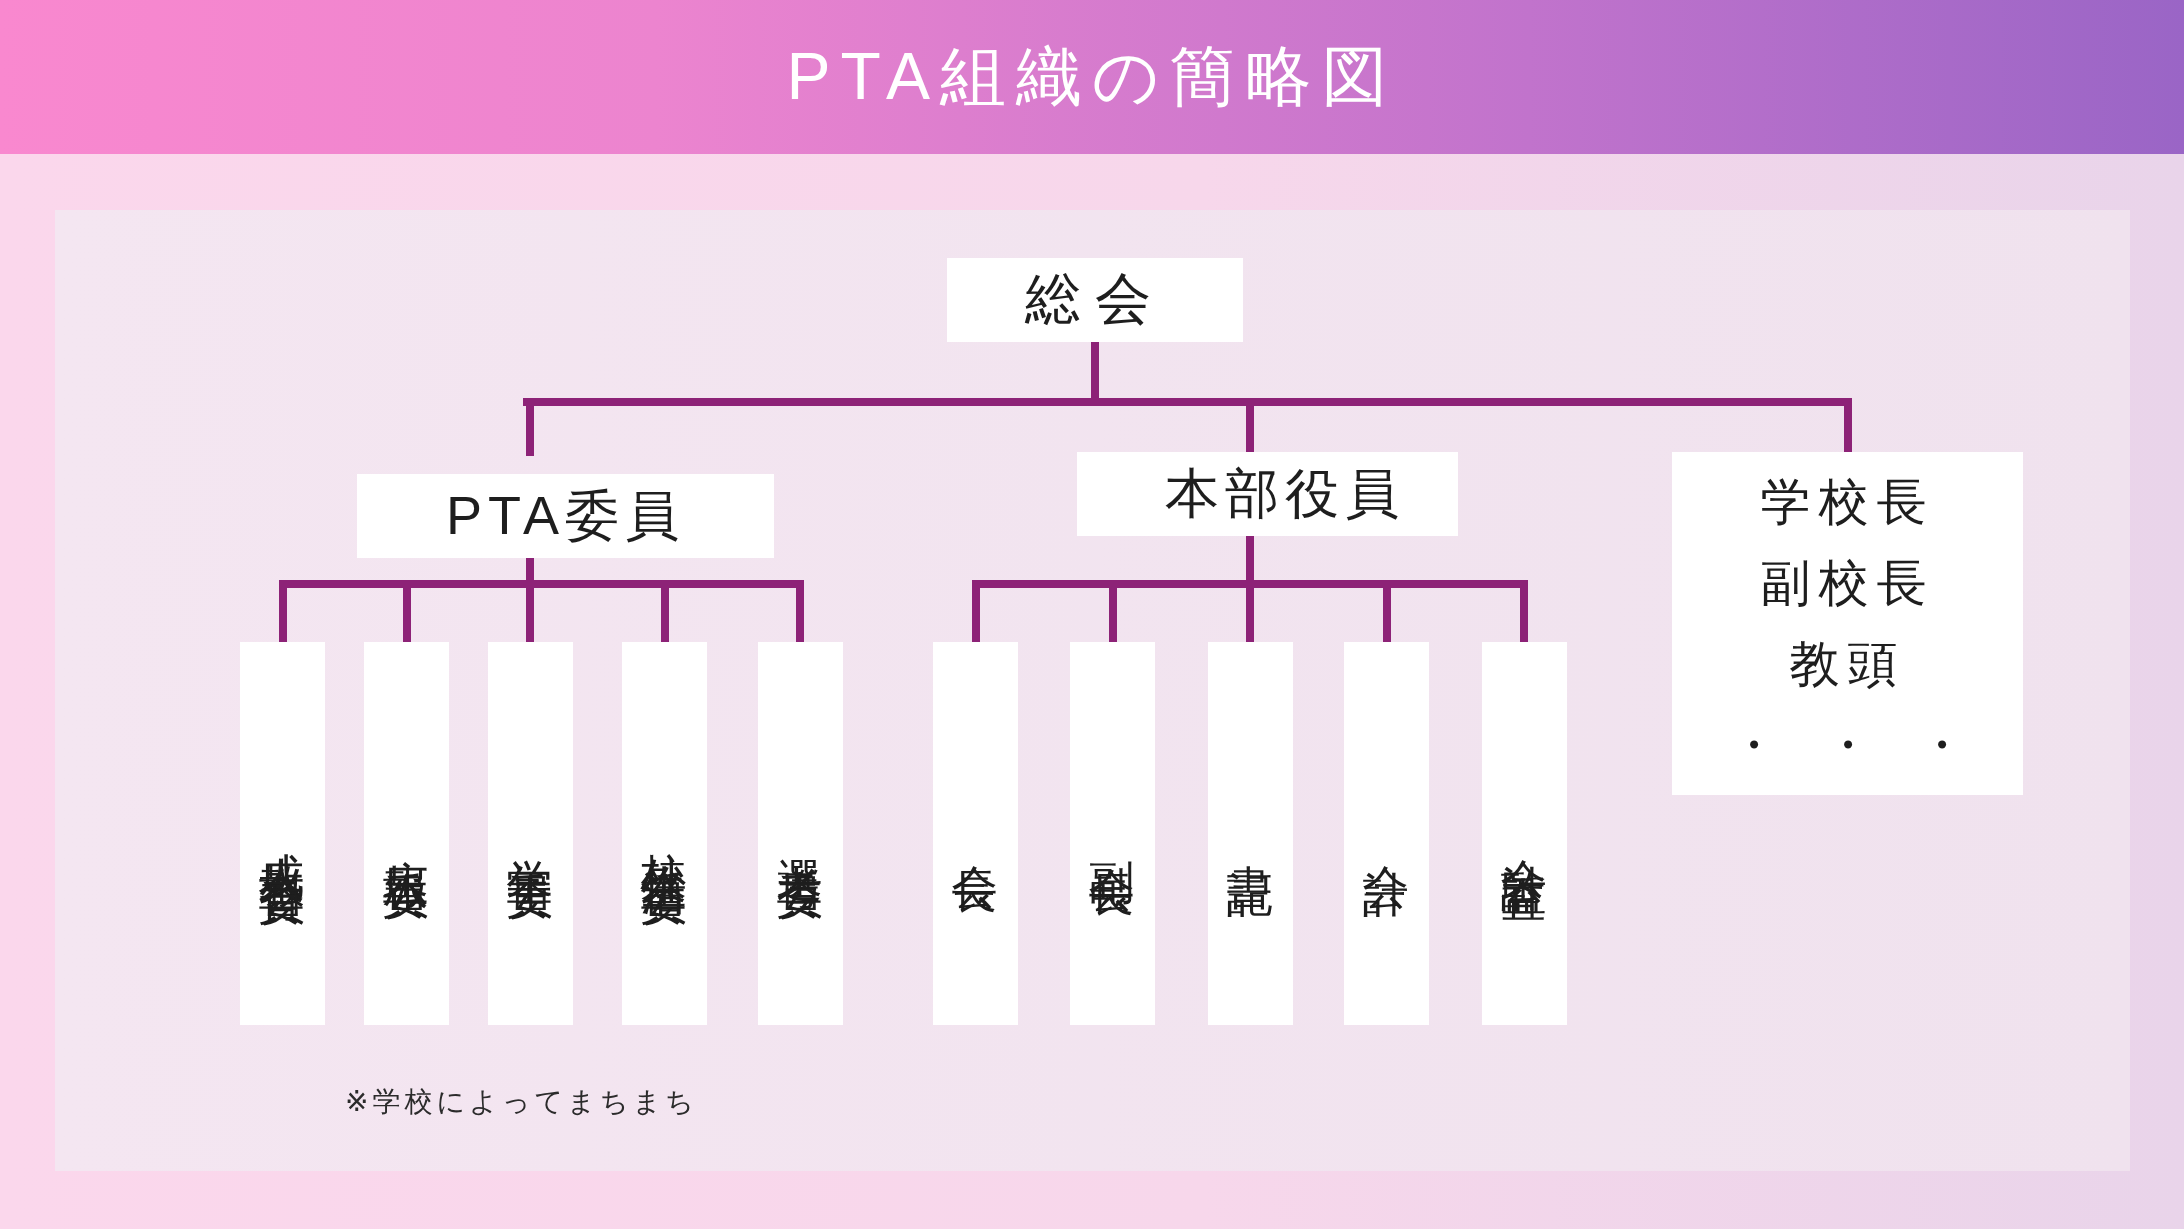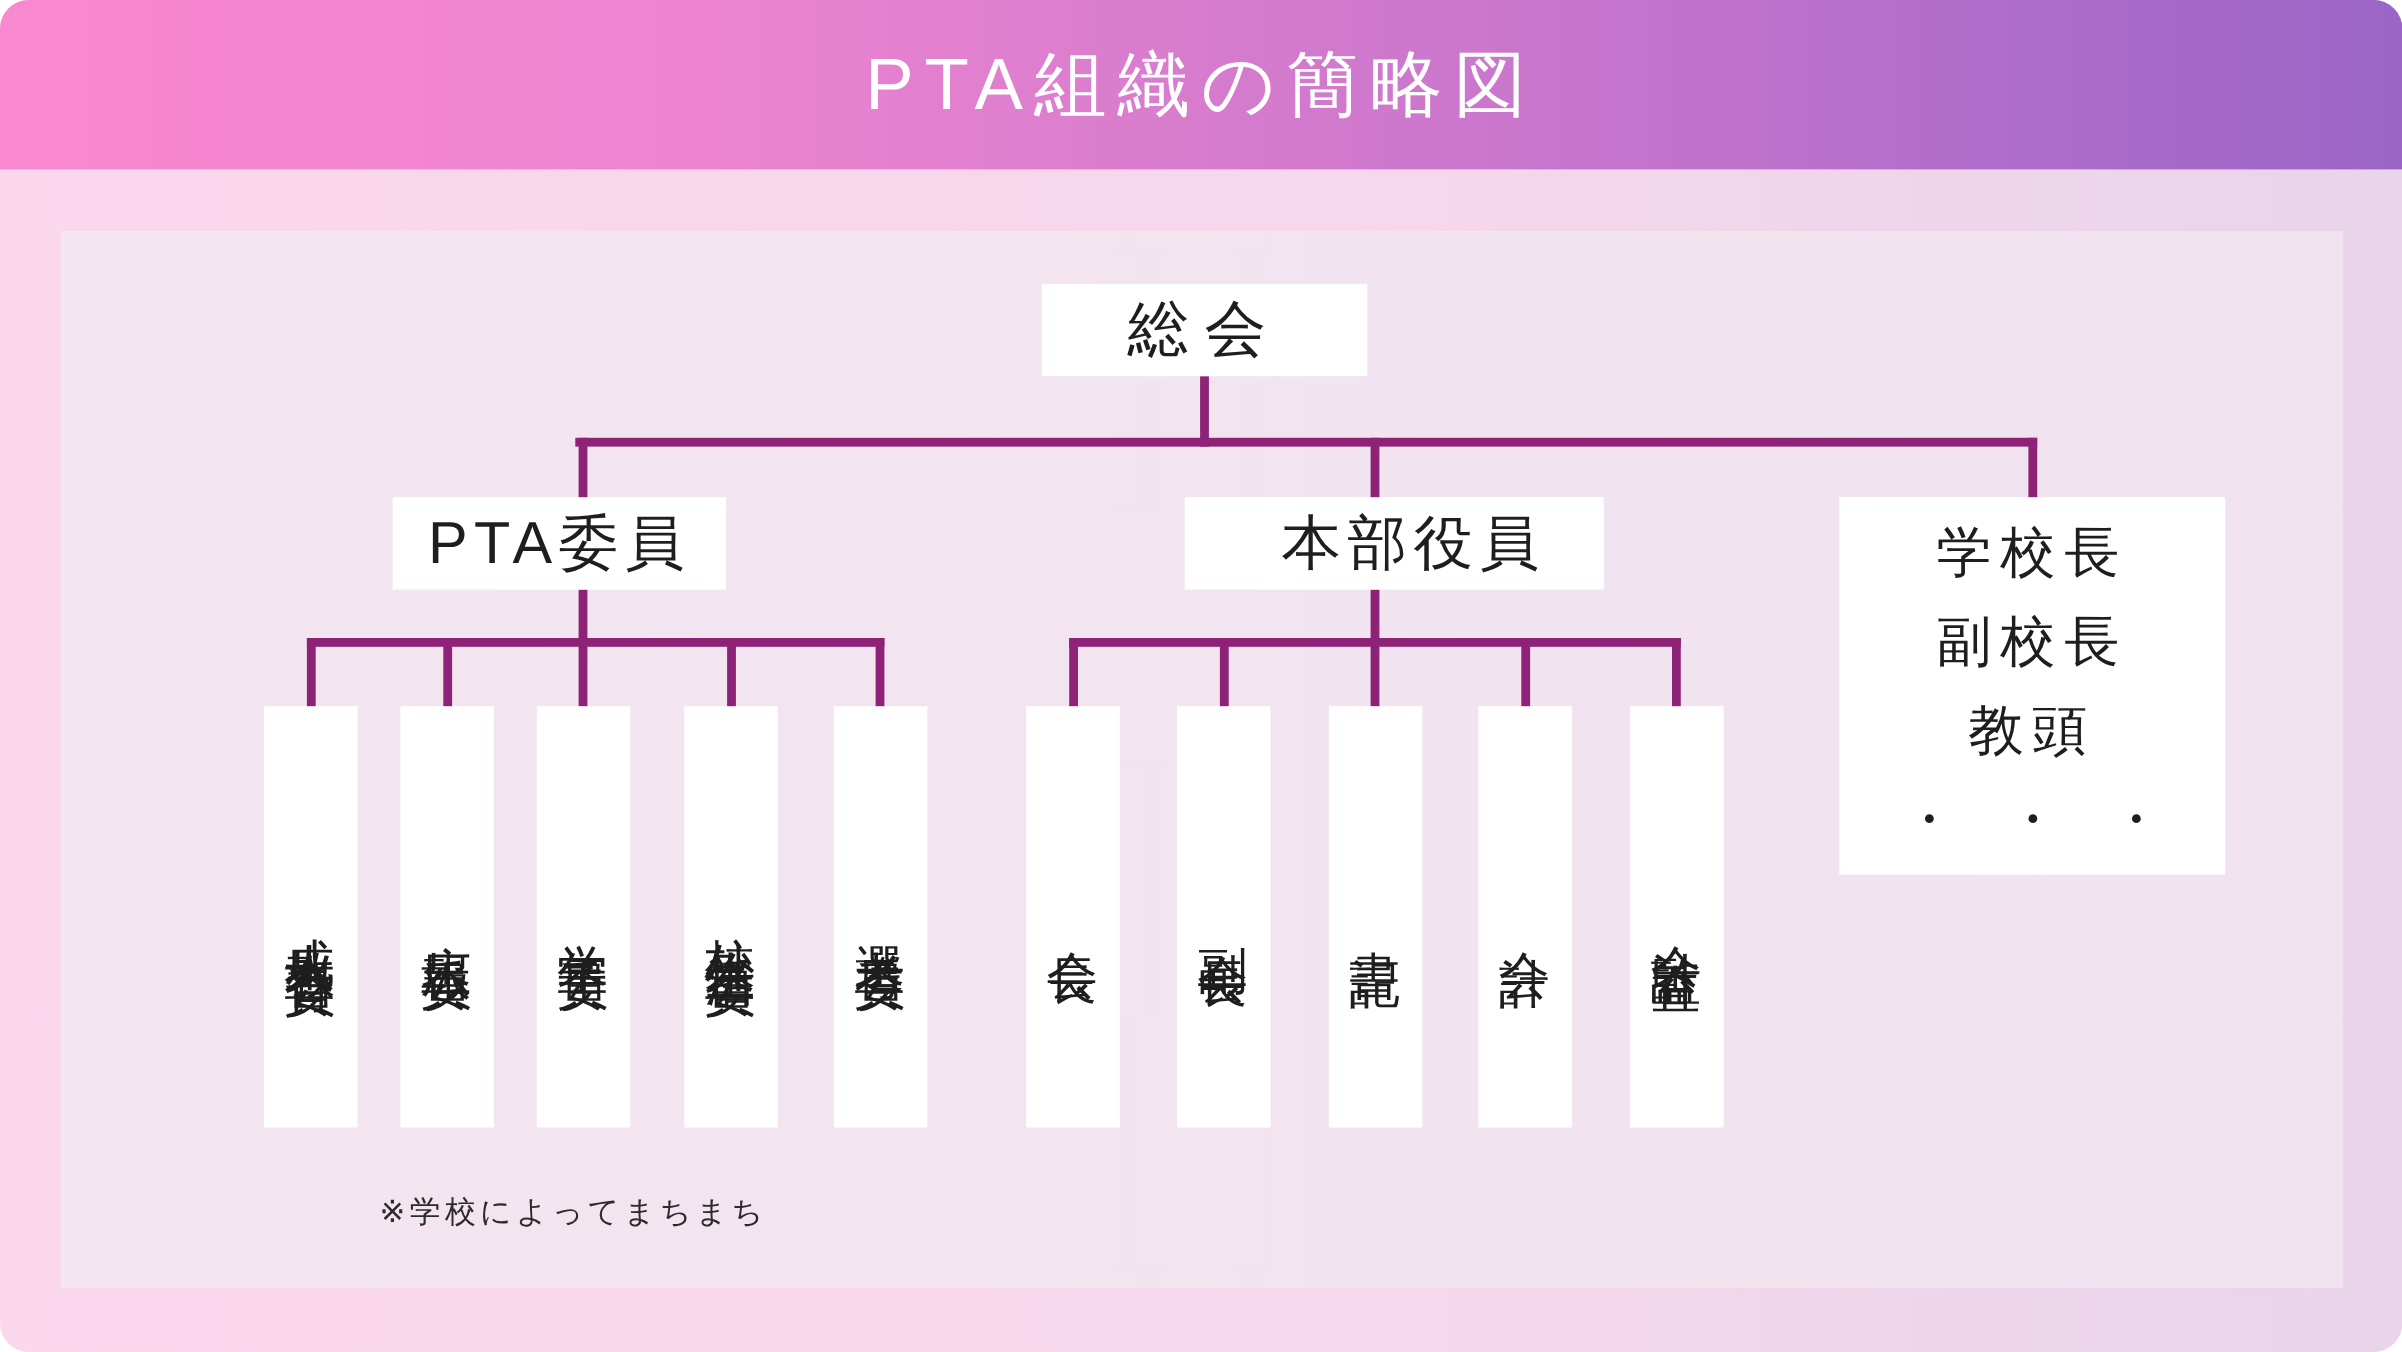--- a/index.html
+++ b/index.html
@@ -6,21 +6,20 @@
     margin: 0;
     padding: 0;
     font-family: "Liberation Sans", "DejaVu Sans", sans-serif;
   }
   #stage {
     position: relative;
     width: 2184px;
     height: 1229px;
     overflow: hidden;
     background: linear-gradient(90deg, #fbd7ec 0%, #f7d7eb 55%, #e9d4ea 100%);
-    border-radius: 26px;
   }
   
   #header {
     position: absolute;
     left: 0; top: 0;
     width: 2184px; height: 154px;
     background: linear-gradient(90deg, #f988cf 0%, #ec84cf 30%, #c173cc 70%, #9a65c6 100%);
     display: flex;
     align-items: center;
     justify-content: center;
@@ -48,21 +47,21 @@
     align-items: center;
     justify-content: center;
     text-align: center;
   }
   .node.h-label {
     font-size: 54px;
     letter-spacing: 6px;
     white-space: nowrap;
   }
   #node-soukai { left: 947px; top: 258px; width: 296px; height: 84px; font-size: 56px; letter-spacing: 14px; }
-  #node-pta    { left: 357px; top: 452px; width: 303px; height: 84px; }
+  #node-pta    { left: 357px; top: 474px; width: 417px; height: 84px; }
   #node-honbu  { left: 1077px; top: 452px; width: 346px; height: 84px; padding-left: 35px; }
   #node-school {
     left: 1672px; top: 452px; width: 351px; height: 343px;
     flex-direction: column;
     font-size: 50px;
     letter-spacing: 8px;
   }
   #node-school .school-line { line-height: 81px; white-space: nowrap; }
   #node-school .school-line.dots { letter-spacing: 44px; padding-left: 44px; }
   .vnode {

